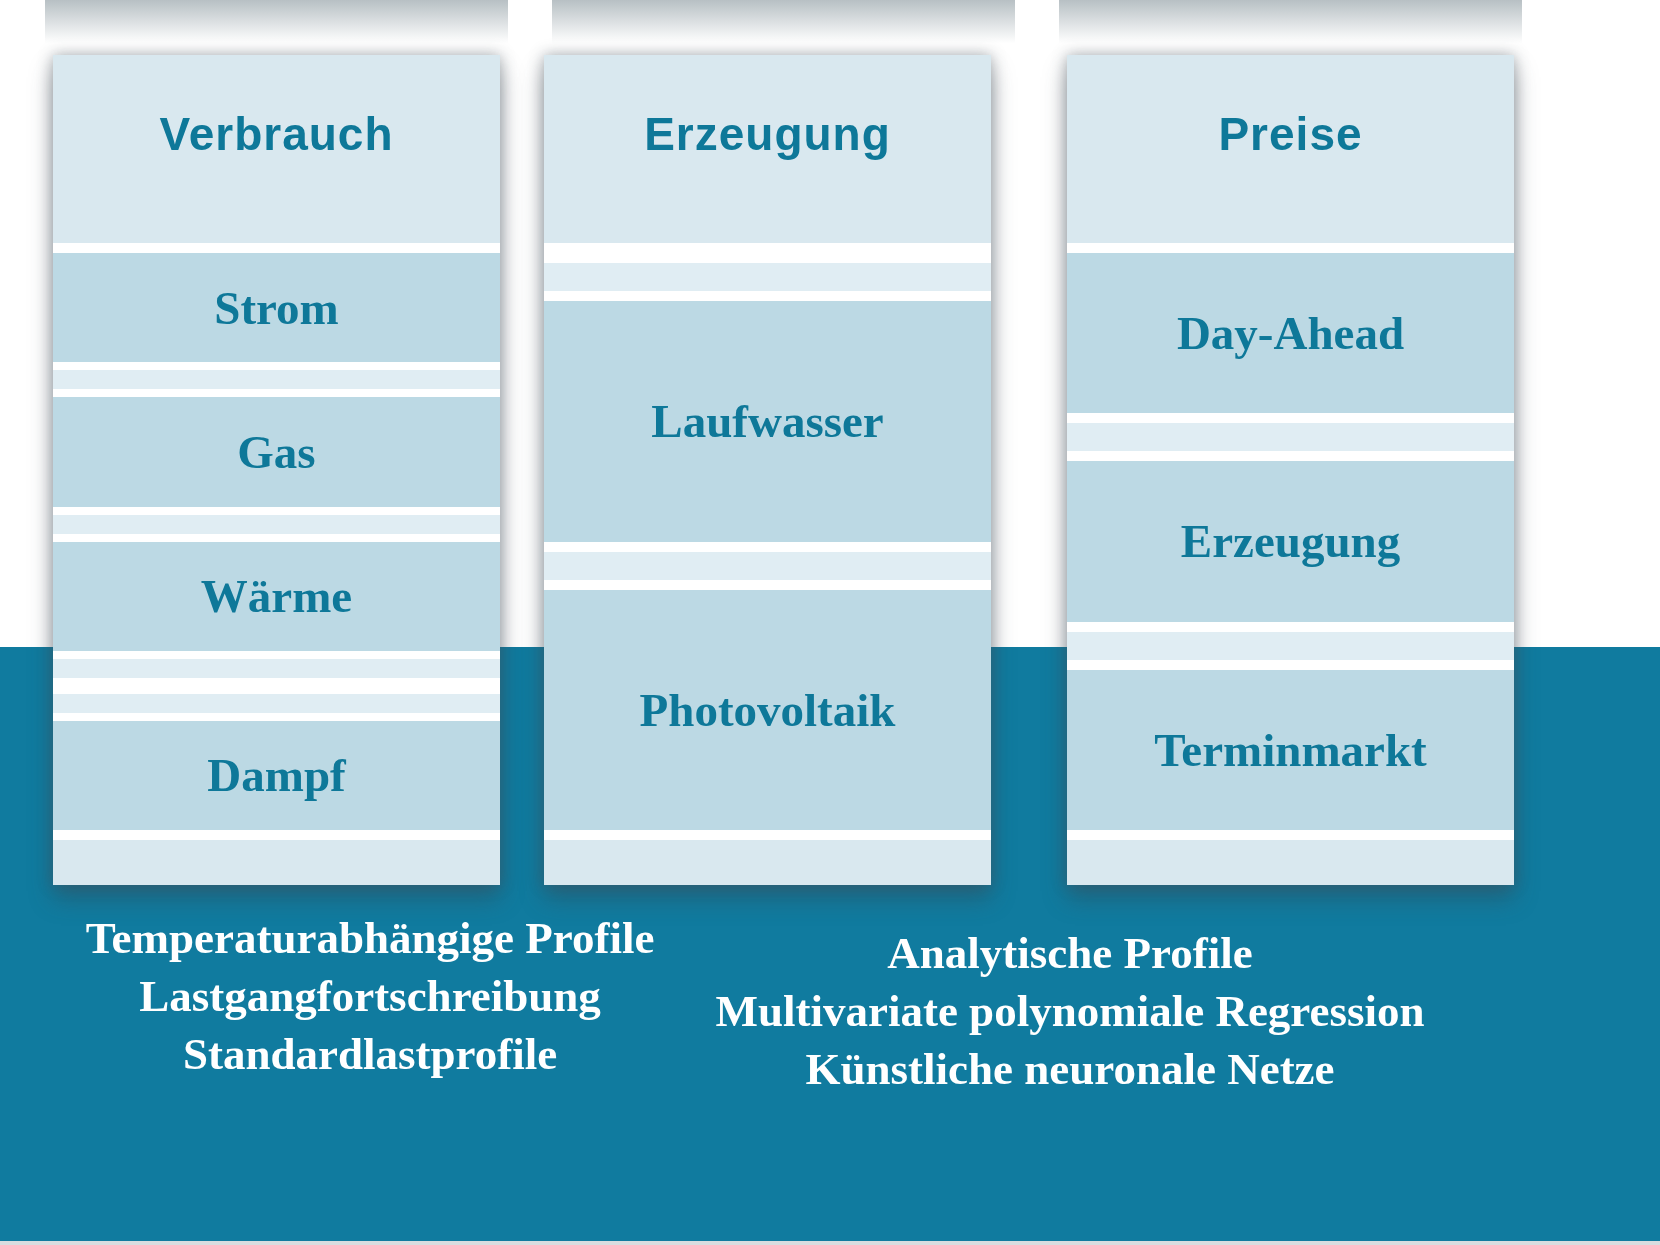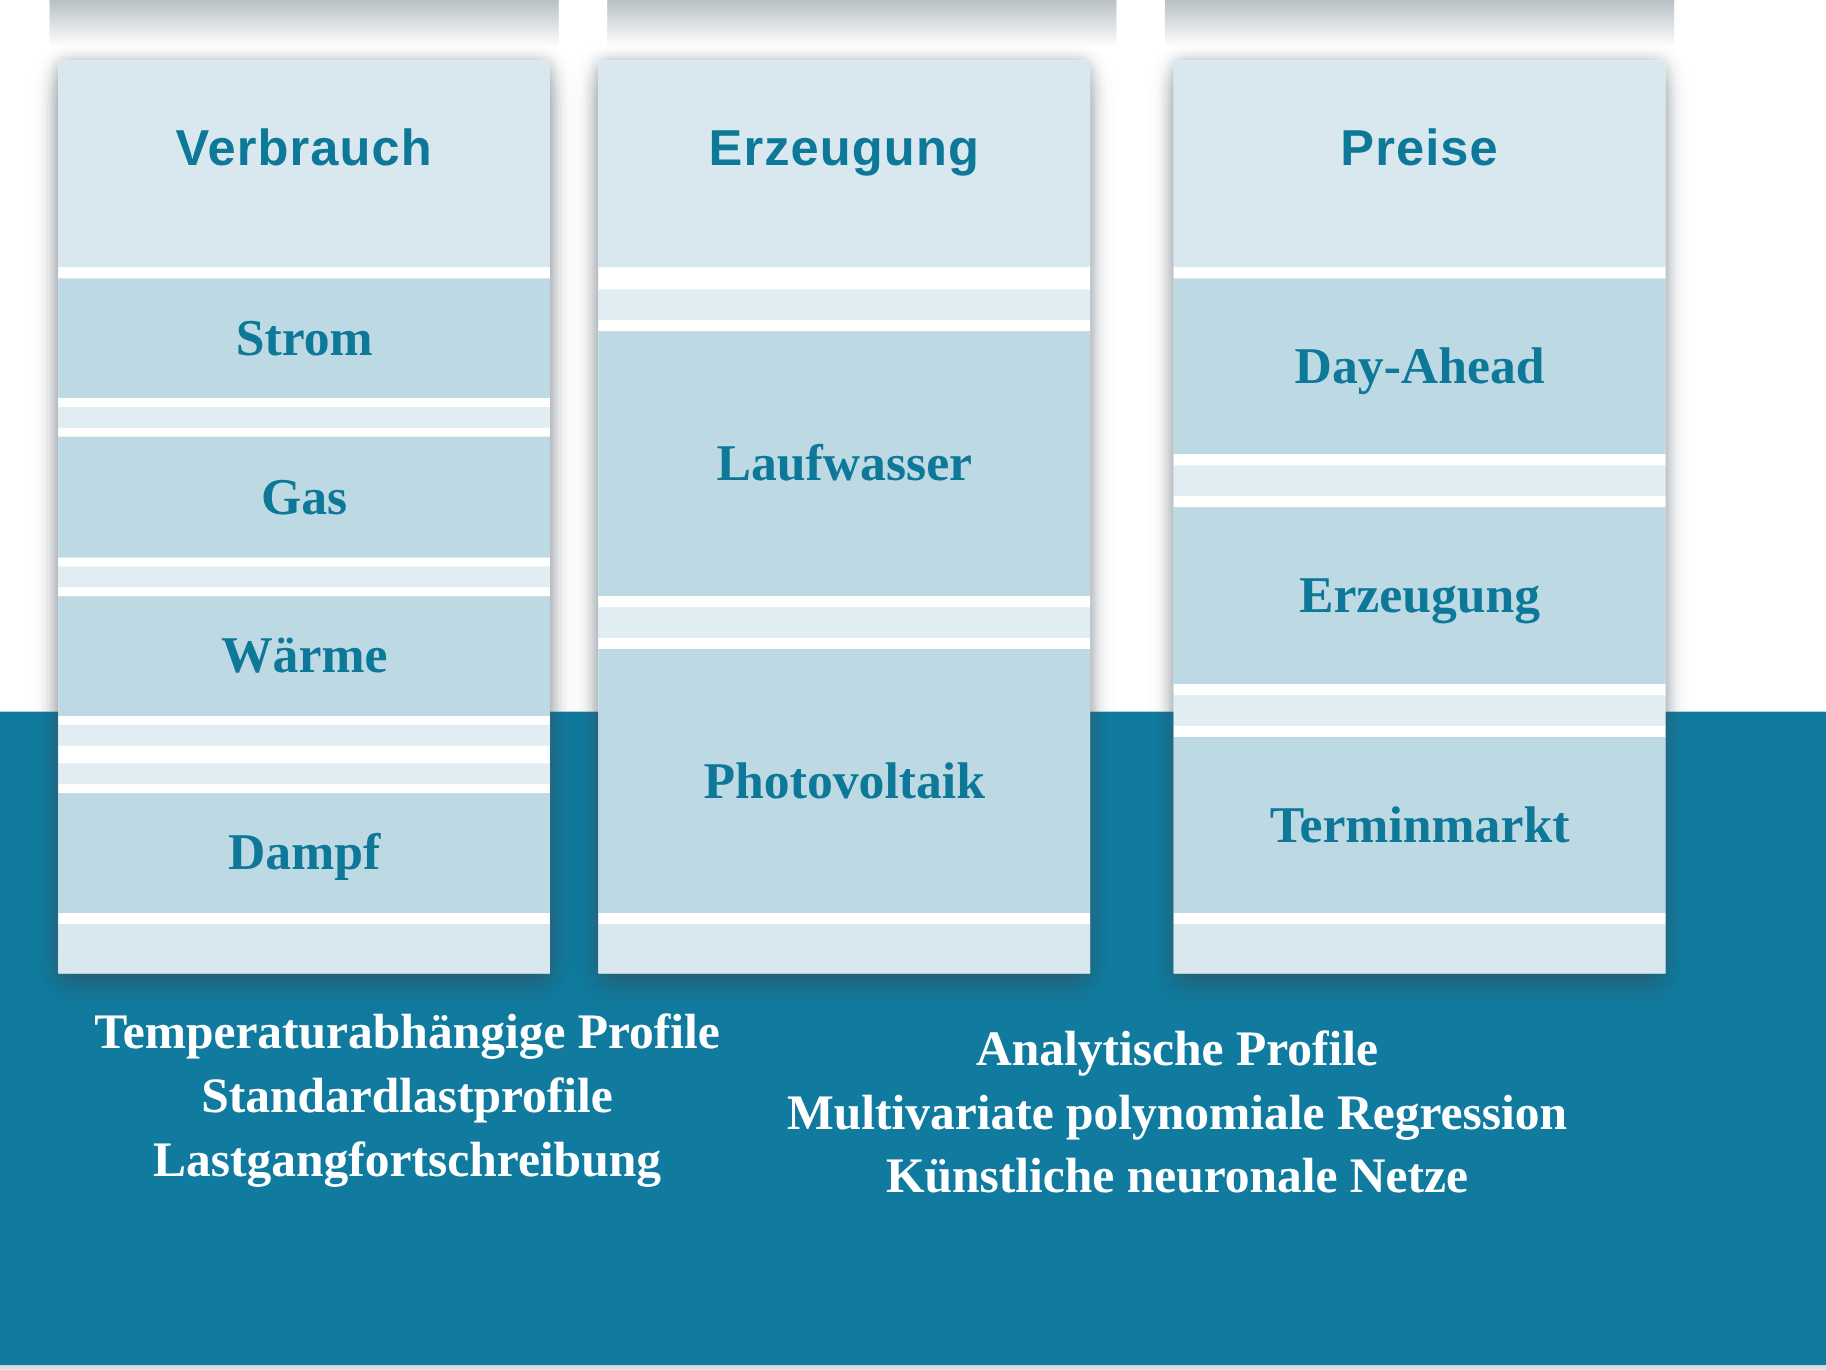--- a/index.html
+++ b/index.html
@@ -169,21 +169,21 @@
       </div>
       <div class="row">
         <span class="row-label">Terminmarkt</span>
       </div>
       <div class="footer-white"></div>
       <div class="footer-light"></div>
     </div>
 
   <div class="footnote footnote-left">
       <div class="footnote-line">Temperaturabhängige Profile</div>
+      <div class="footnote-line">Lastgangfortschreibung</div>
       <div class="footnote-line">Standardlastprofile</div>
-      <div class="footnote-line">Lastgangfortschreibung</div>
     </div>
   <div class="footnote footnote-right">
       <div class="footnote-line">Analytische Profile</div>
       <div class="footnote-line">Multivariate polynomiale Regression</div>
       <div class="footnote-line">Künstliche neuronale Netze</div>
     </div>
 </div>
 
 </body></html>

